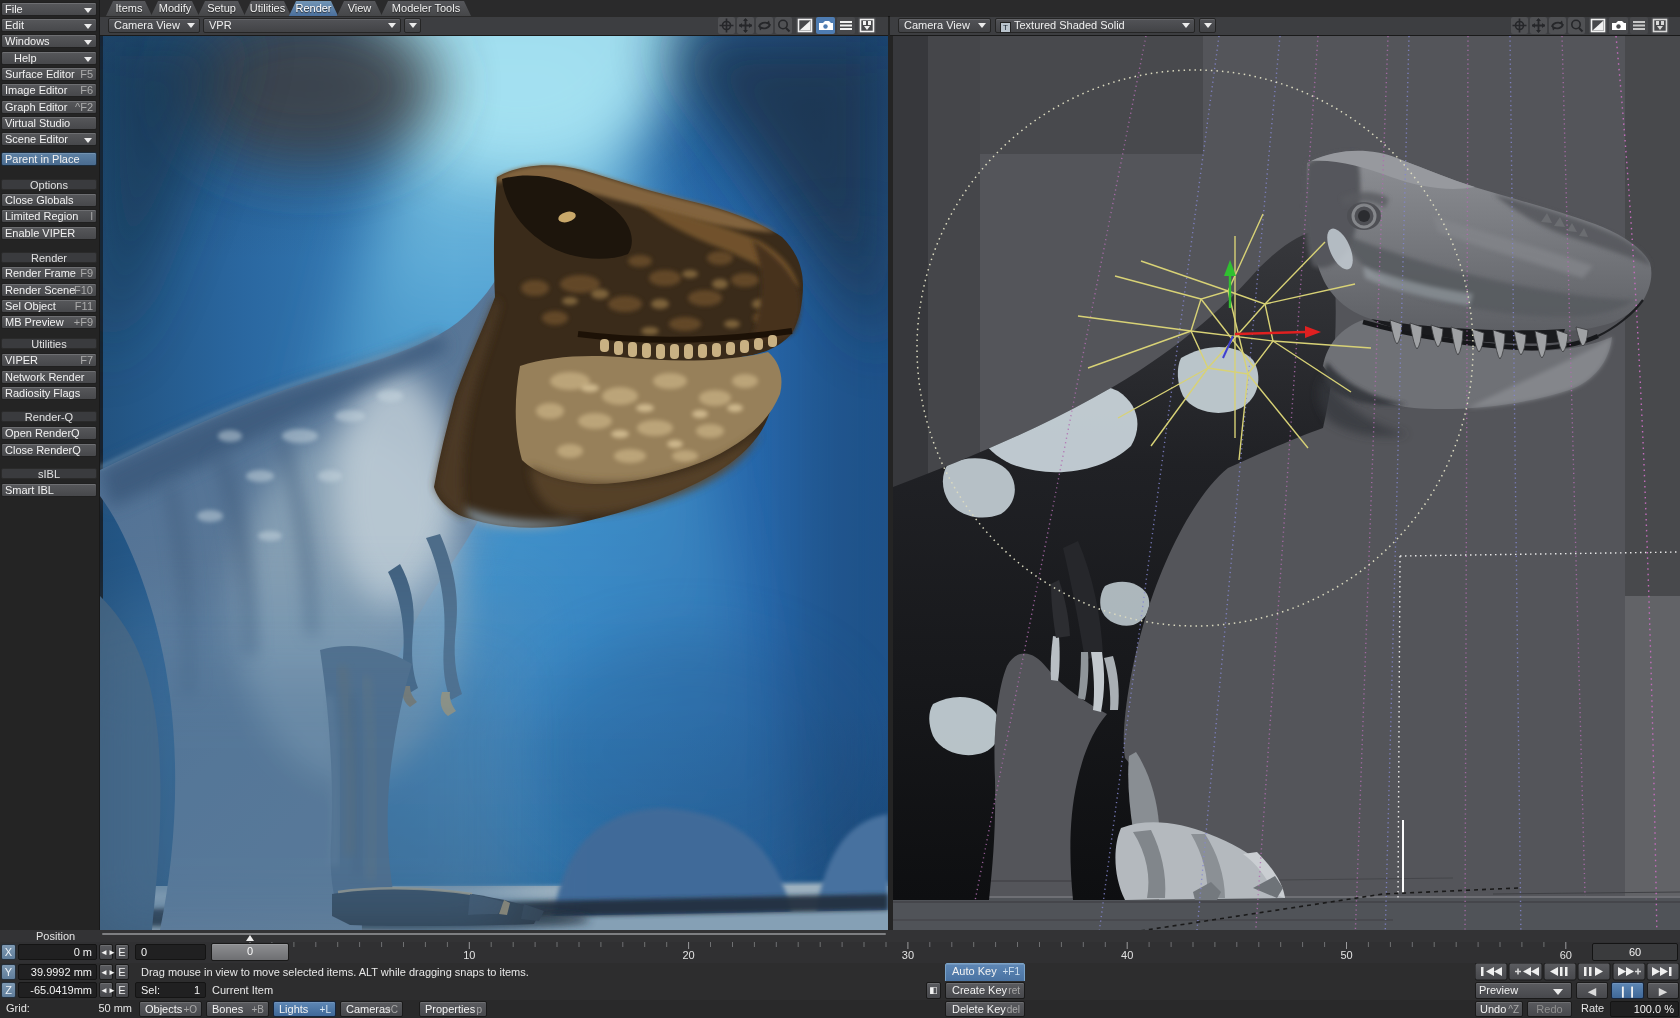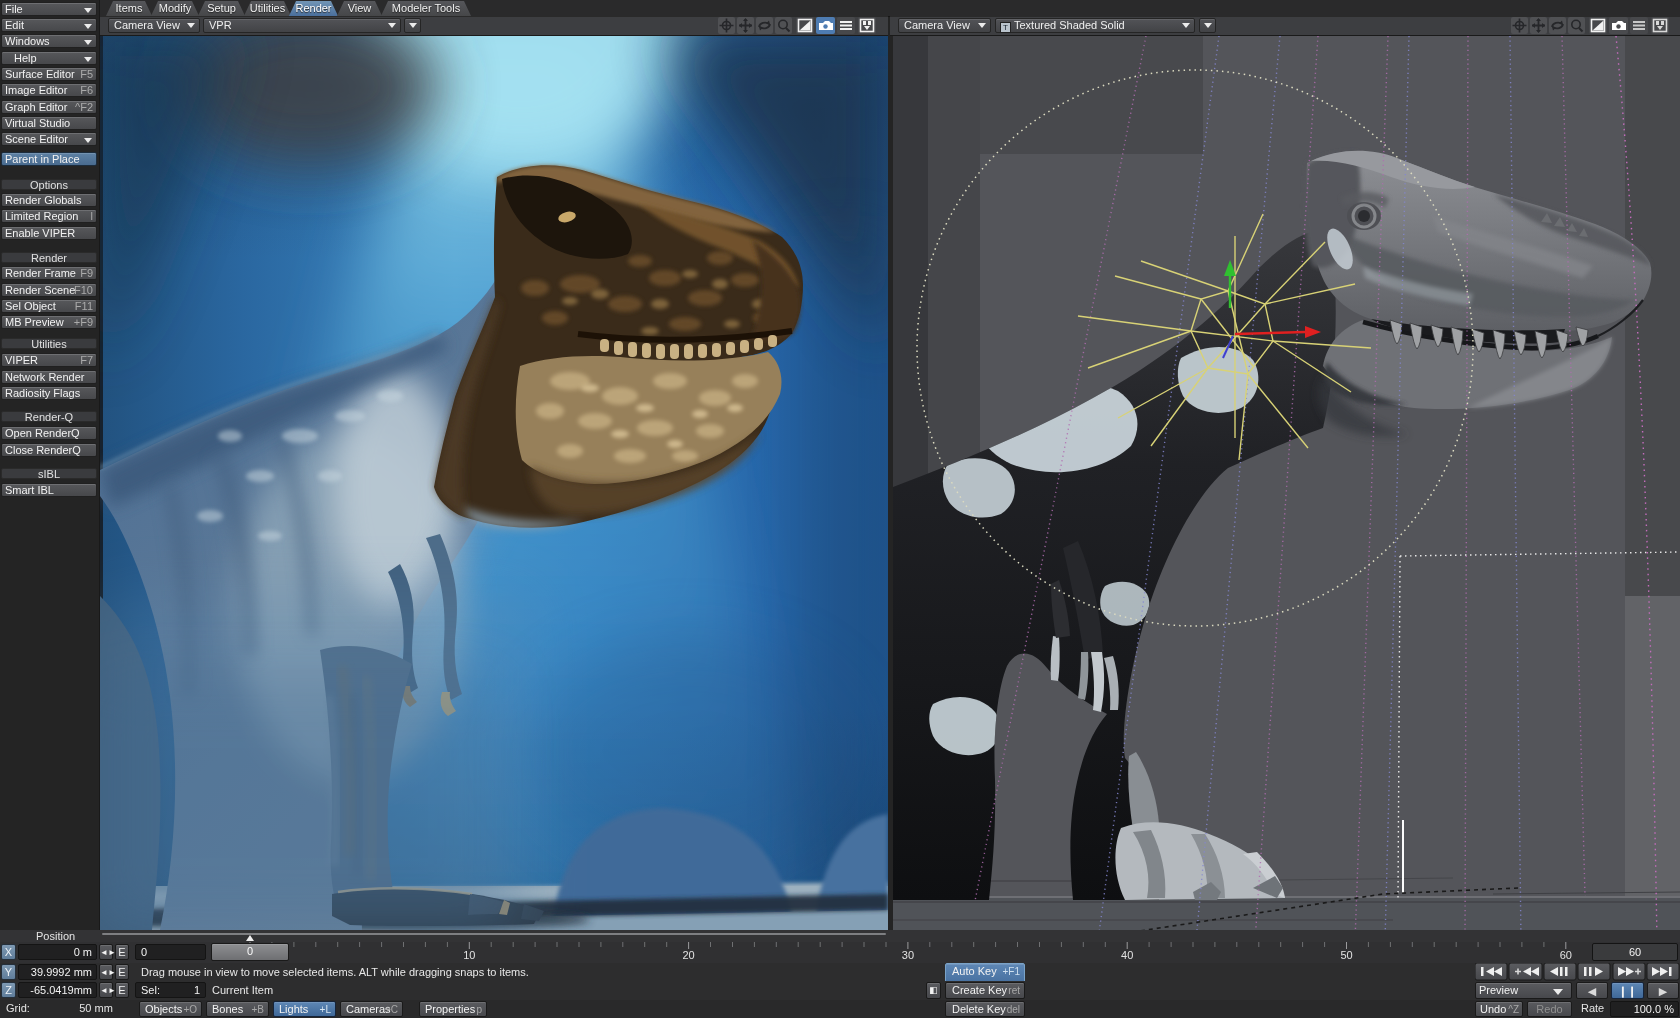--- a/index.html
+++ b/index.html
@@ -62,21 +62,21 @@
     <div class="sb" style="top:18px;">Edit<span class="dd"></span></div>
     <div class="sb" style="top:34px;">Windows<span class="dd"></span></div>
     <div class="sb" style="top:51px;padding-left:12px;">Help<span class="dd"></span></div>
     <div class="sb" style="top:67px;">Surface Editor<span class="key">F5</span></div>
     <div class="sb" style="top:83px;">Image Editor<span class="key">F6</span></div>
     <div class="sb" style="top:100px;">Graph Editor<span class="key">^F2</span></div>
     <div class="sb" style="top:116px;">Virtual Studio</div>
     <div class="sb" style="top:132px;">Scene Editor<span class="dd"></span></div>
     <div class="sb blue" style="top:152px;">Parent in Place</div>
     <div class="sb hdr" style="top:179px;height:11px;line-height:10px;">Options</div>
-    <div class="sb" style="top:193px;">Render Globals</div>
+    <div class="sb" style="top:193px;">Close Globals</div>
     <div class="sb" style="top:209px;">Limited Region<span class="key">l</span></div>
     <div class="sb" style="top:226px;">Enable VIPER</div>
     <div class="sb hdr" style="top:252px;height:11px;line-height:10px;">Render</div>
     <div class="sb" style="top:266px;">Render Frame<span class="key">F9</span></div>
     <div class="sb" style="top:283px;">Render Scene<span class="key">F10</span></div>
     <div class="sb" style="top:299px;">Sel Object<span class="key">F11</span></div>
     <div class="sb" style="top:315px;">MB Preview<span class="key">+F9</span></div>
     <div class="sb hdr" style="top:338px;height:11px;line-height:10px;">Utilities</div>
     <div class="sb" style="top:353px;">VIPER<span class="key">F7</span></div>
     <div class="sb" style="top:370px;">Network Render</div>
@@ -669,21 +669,21 @@
     <div class="bbtn" style="left:945px;top:52px;width:80px;height:17px;padding-left:6px;">Create Key<span class="key">ret</span></div>
     <div class="bbtn" style="left:1475px;top:52px;width:97px;height:17px;padding-left:3px;">Preview
       <span class="dd" style="position:absolute;right:8px;top:6px;width:0;height:0;border-left:5px solid transparent;border-right:5px solid transparent;border-top:6px solid #ececec;"></span>
     </div>
     <div class="bbtn" style="left:1576px;top:52px;width:32px;height:17px;text-align:center;color:#dadada;line-height:16px;">◀</div>
     <div class="bbtn bbtnblue" style="left:1611px;top:52px;width:33px;height:17px;text-align:center;line-height:16px;">❙❙</div>
     <div class="bbtn" style="left:1647px;top:52px;width:32px;height:17px;text-align:center;color:#dadada;line-height:16px;">▶</div>
 
     <div class="abs" style="left:0;top:70px;width:1680px;height:18px;background:#29292a;"></div>
     <div class="abs" style="left:6px;top:72px;color:#e5e5e5;">Grid:</div>
-    <div class="abs" style="left:60px;top:72px;width:72px;text-align:center;color:#e5e5e5;">50 mm</div>
+    <div class="abs" style="left:60px;top:72px;width:72px;text-align:right;color:#e5e5e5;">50 mm</div>
     <div class="bbtn" style="left:139px;top:71px;width:63px;height:16px;padding-left:5px;">Objects<span class="key">+O</span></div>
     <div class="bbtn" style="left:206px;top:71px;width:63px;height:16px;padding-left:5px;">Bones<span class="key">+B</span></div>
     <div class="bbtn bbtnblue" style="left:273px;top:71px;width:63px;height:16px;padding-left:5px;">Lights<span class="key" style="color:#d8e6f2;">+L</span></div>
     <div class="bbtn" style="left:340px;top:71px;width:63px;height:16px;padding-left:5px;">Cameras<span class="key">+C</span></div>
     <div class="bbtn" style="left:419px;top:71px;width:68px;height:16px;padding-left:5px;">Properties<span class="key">p</span></div>
     <div class="bbtn" style="left:945px;top:71px;width:80px;height:16px;padding-left:6px;">Delete Key<span class="key">del</span></div>
     <div class="bbtn" style="left:1475px;top:71px;width:48px;height:16px;padding-left:4px;">Undo<span class="key" style="right:3px;">^Z</span></div>
     <div class="bbtn" style="left:1527px;top:71px;width:45px;height:16px;text-align:center;color:#909090;">Redo</div>
     <div class="abs" style="left:1581px;top:72px;color:#e5e5e5;">Rate</div>
     <div class="fld" style="left:1610px;top:71px;width:69px;height:16px;text-align:right;padding-right:4px;">100.0 %</div>

